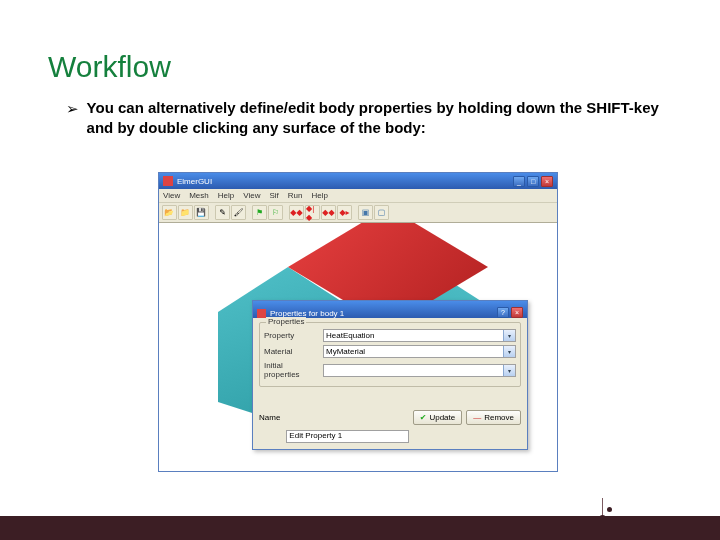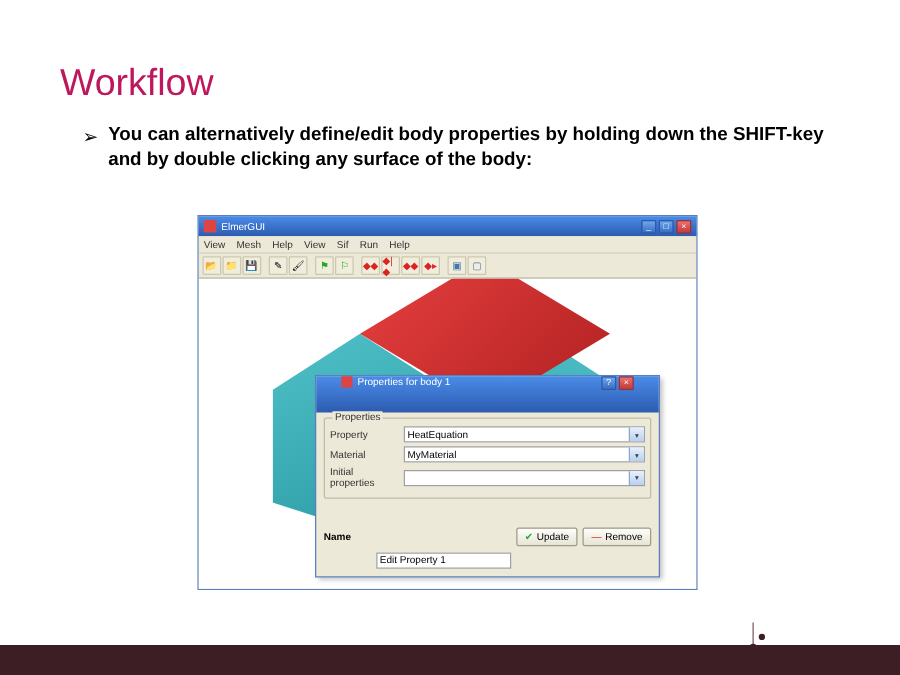--- a/index.html
+++ b/index.html
@@ -1,18 +1,18 @@
 <!DOCTYPE html>
 <html><head>
 <meta charset="utf-8">
 <style>
   * { box-sizing: border-box; margin: 0; padding: 0; }
   body { width: 720px; height: 540px; background: #fff; font-family: Arial, sans-serif; position: relative; overflow: hidden; }
   .slide { padding: 50px 48px 0 48px; }
-  h1 { font-size: 30px; font-weight: 400; color: #be185d; margin-bottom: 14px; }
+  h1 { font-size: 30px; font-weight: 400; color: #15803d; margin-bottom: 14px; }
   .bullet { display: flex; align-items: flex-start; margin-left: 18px; }
   .bullet .arrow { font-size: 15px; margin-right: 8px; margin-top: 2px; color: #000; }
   .bullet .text { font-size: 15px; font-weight: 700; line-height: 1.35; color: #000; }
 
   .app { position: absolute; left: 158px; top: 172px; width: 400px; height: 300px; border: 1px solid #5a7fbf; background: #ece9d8; font-size: 8px; }
   .titlebar { height: 16px; background: linear-gradient(#4a8ce8,#2c5bb0); display: flex; align-items: center; padding: 0 4px; color: #fff; }
   .titlebar .ticon { width: 10px; height: 10px; background: #d44; margin-right: 4px; }
   .titlebar .ttext { flex: 1; font-size: 8px; }
   .winbtns { display: flex; gap: 2px; }
   .winbtn { width: 12px; height: 11px; background: linear-gradient(#6fa8f0,#3a6cc0); border: 1px solid #2a5aa8; border-radius: 1px; display: flex; align-items: center; justify-content: center; color: #fff; font-size: 7px; }
@@ -33,33 +33,33 @@
   .leftface { width: 140px; height: 180px; left: -10px; top: 50px;
     background: linear-gradient(160deg,#50c0c8,#2898a0);
     clip-path: polygon(50% 0, 100% 25%, 100% 100%, 0 75%, 0 25%);
   }
   .rightface { width: 140px; height: 180px; left: 130px; top: 50px;
     background: linear-gradient(200deg,#50c0c8,#2898a0);
     clip-path: polygon(0 25%, 50% 0, 100% 25%, 100% 75%, 0 100%);
   }
 
   .dialog { position: absolute; left: 252px; top: 300px; width: 276px; border: 1px solid #5a7fbf; background: #ece9d8; font-size: 8px; box-shadow: 2px 2px 4px rgba(0,0,0,0.25); }
-  .dlg-title { height: 29px; background: linear-gradient(#4a8ce8,#2c5bb0); display: flex; align-items: flex-start; padding: 0 20px; color: #fff; }
+  .dlg-title { height: 17px; background: linear-gradient(#4a8ce8,#2c5bb0); display: flex; align-items: flex-end; padding: 0 4px; color: #fff; }
   .dlg-title .ticon { width: 9px; height: 9px; background: #d44; margin-right: 4px; }
   .dlg-title .ttext { flex: 1; }
   .dlg-body { padding: 4px 6px 6px; }
   .groupbox { border: 1px solid #c0bca8; border-radius: 2px; padding: 6px 4px 4px; position: relative; margin-bottom: 5px; }
   .groupbox .glabel { position: absolute; top: -6px; left: 6px; background: #ece9d8; padding: 0 2px; font-size: 8px; color: #333; }
   .row { display: flex; align-items: center; margin-bottom: 3px; gap: 3px; }
   .row label { width: 56px; font-size: 8px; color: #333; }
   .combo { flex: 1; height: 13px; background: #fff; border: 1px solid #a0a0a0; display: flex; align-items: center; padding: 0 2px; font-size: 8px; position: relative; }
   .combo .cbtn { position: absolute; right: 0; top: 0; width: 12px; height: 100%; background: linear-gradient(#e8f0fc,#b8d0f0); border-left: 1px solid #8aa8d0; display: flex; align-items: center; justify-content: center; font-size: 6px; color: #345; }
   .textin { flex: 1; height: 13px; background: #fff; border: 1px solid #a0a0a0; padding: 0 2px; font-size: 8px; margin-top: 38px; }
   .btnrow { display: flex; align-items: center; gap: 4px; }
-  .btnrow label { font-size: 8px; margin-right: 16px; font-weight: bold; }
+  .btnrow label { font-size: 8px; margin-right: 2px; }
   .dlgbtn { height: 15px; padding: 0 6px; background: linear-gradient(#fdfdfb,#e8e5d4); border: 1px solid #a09c88; border-radius: 2px; display: flex; align-items: center; gap: 3px; font-size: 8px; }
   .dlgbtn .ico { font-size: 8px; }
 
   .footer { position: absolute; left: 0; bottom: 0; width: 100%; height: 50px; }
   .footbar { position: absolute; left: 0; bottom: 0; width: 100%; height: 24px; background: #3c1e24; }
   .logo { position: absolute; right: 30px; bottom: 8px; display: flex; align-items: flex-end; gap: 8px; }
   .logomark { width: 50px; height: 40px; position: relative; }
   .logomark .vline { position: absolute; left: 25px; top: 6px; width: 1px; height: 30px; background: #7a5a60; }
   .logomark .hline { position: absolute; left: 2px; top: 26px; width: 46px; height: 1px; background: #7a5a60; }
   .logomark .dot { position: absolute; width: 7px; height: 7px; background: #3c1e24; border-radius: 50%; }

